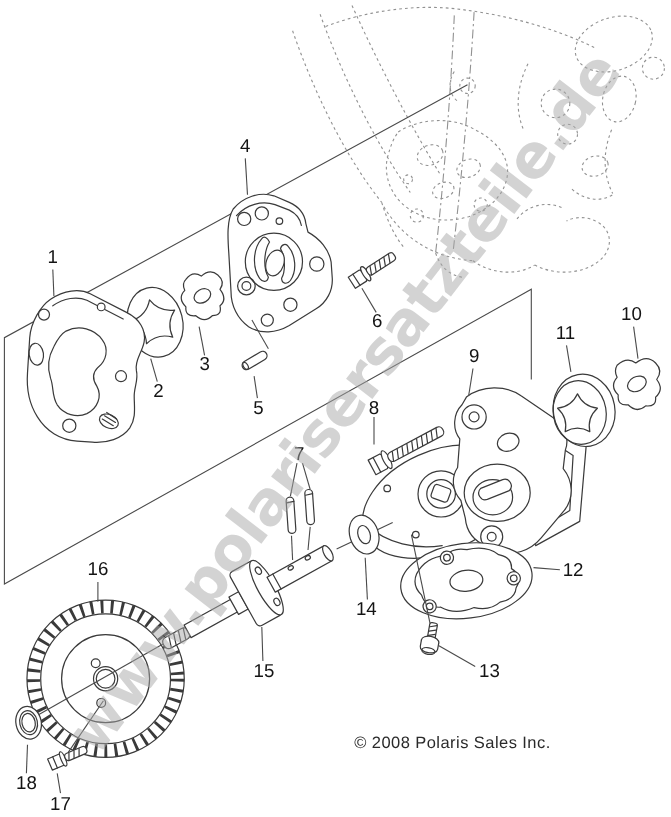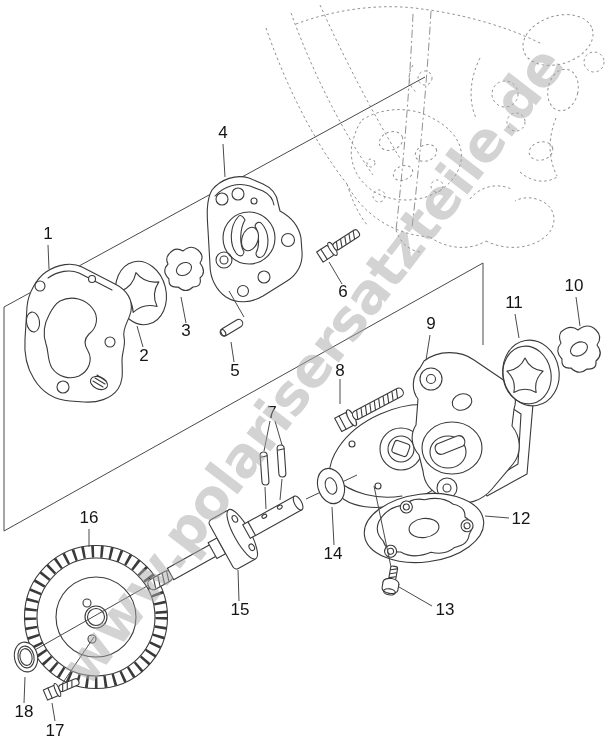--- a/index.html
+++ b/index.html
@@ -271,13 +271,14 @@
     <text class="callout" x="445" y="615">13</text>
     <text class="callout" x="333" y="559">14</text>
     <text class="callout" x="240" y="615">15</text>
     <text class="callout" x="89" y="523">16</text>
     <text class="callout" x="55" y="736">17</text>
     <text class="callout" x="24" y="717">18</text>
   </g>
 </svg>
 
 <div class="watermark">www.polarisersatzteile.de</div>
+<div class="copyright">© 2008 Polaris Sales Inc.</div>
 </div>
 
 </body></html>

